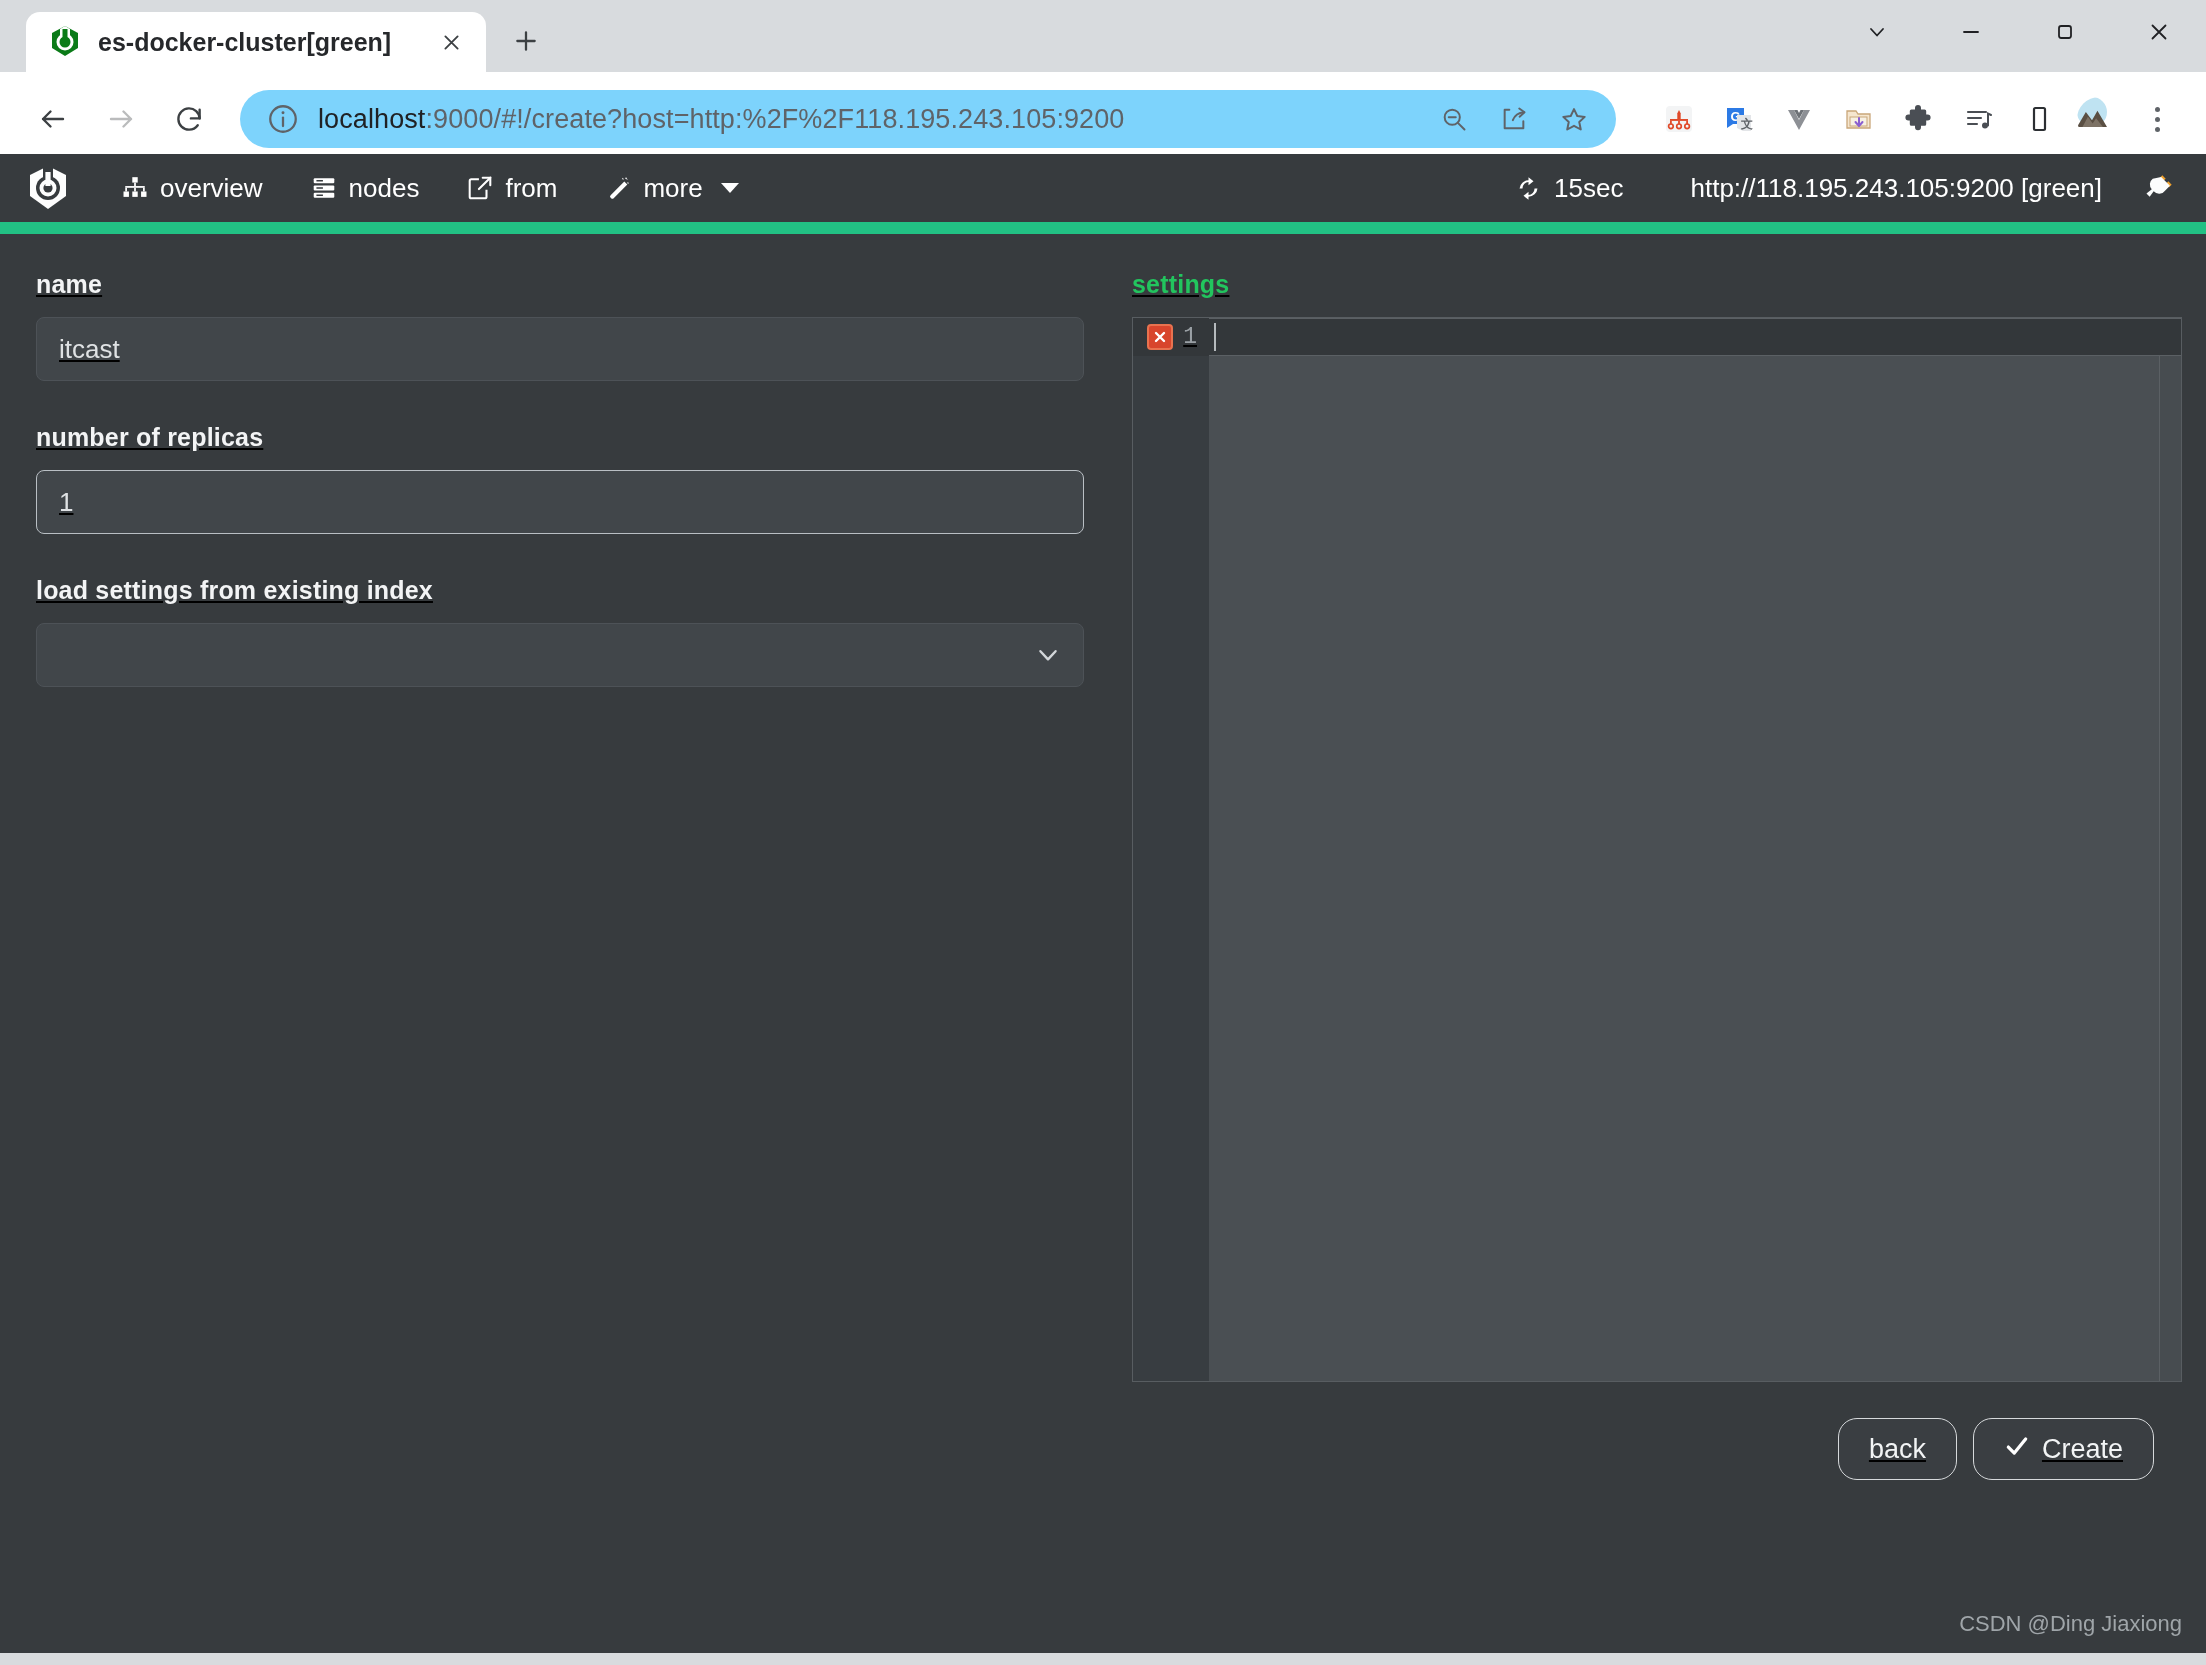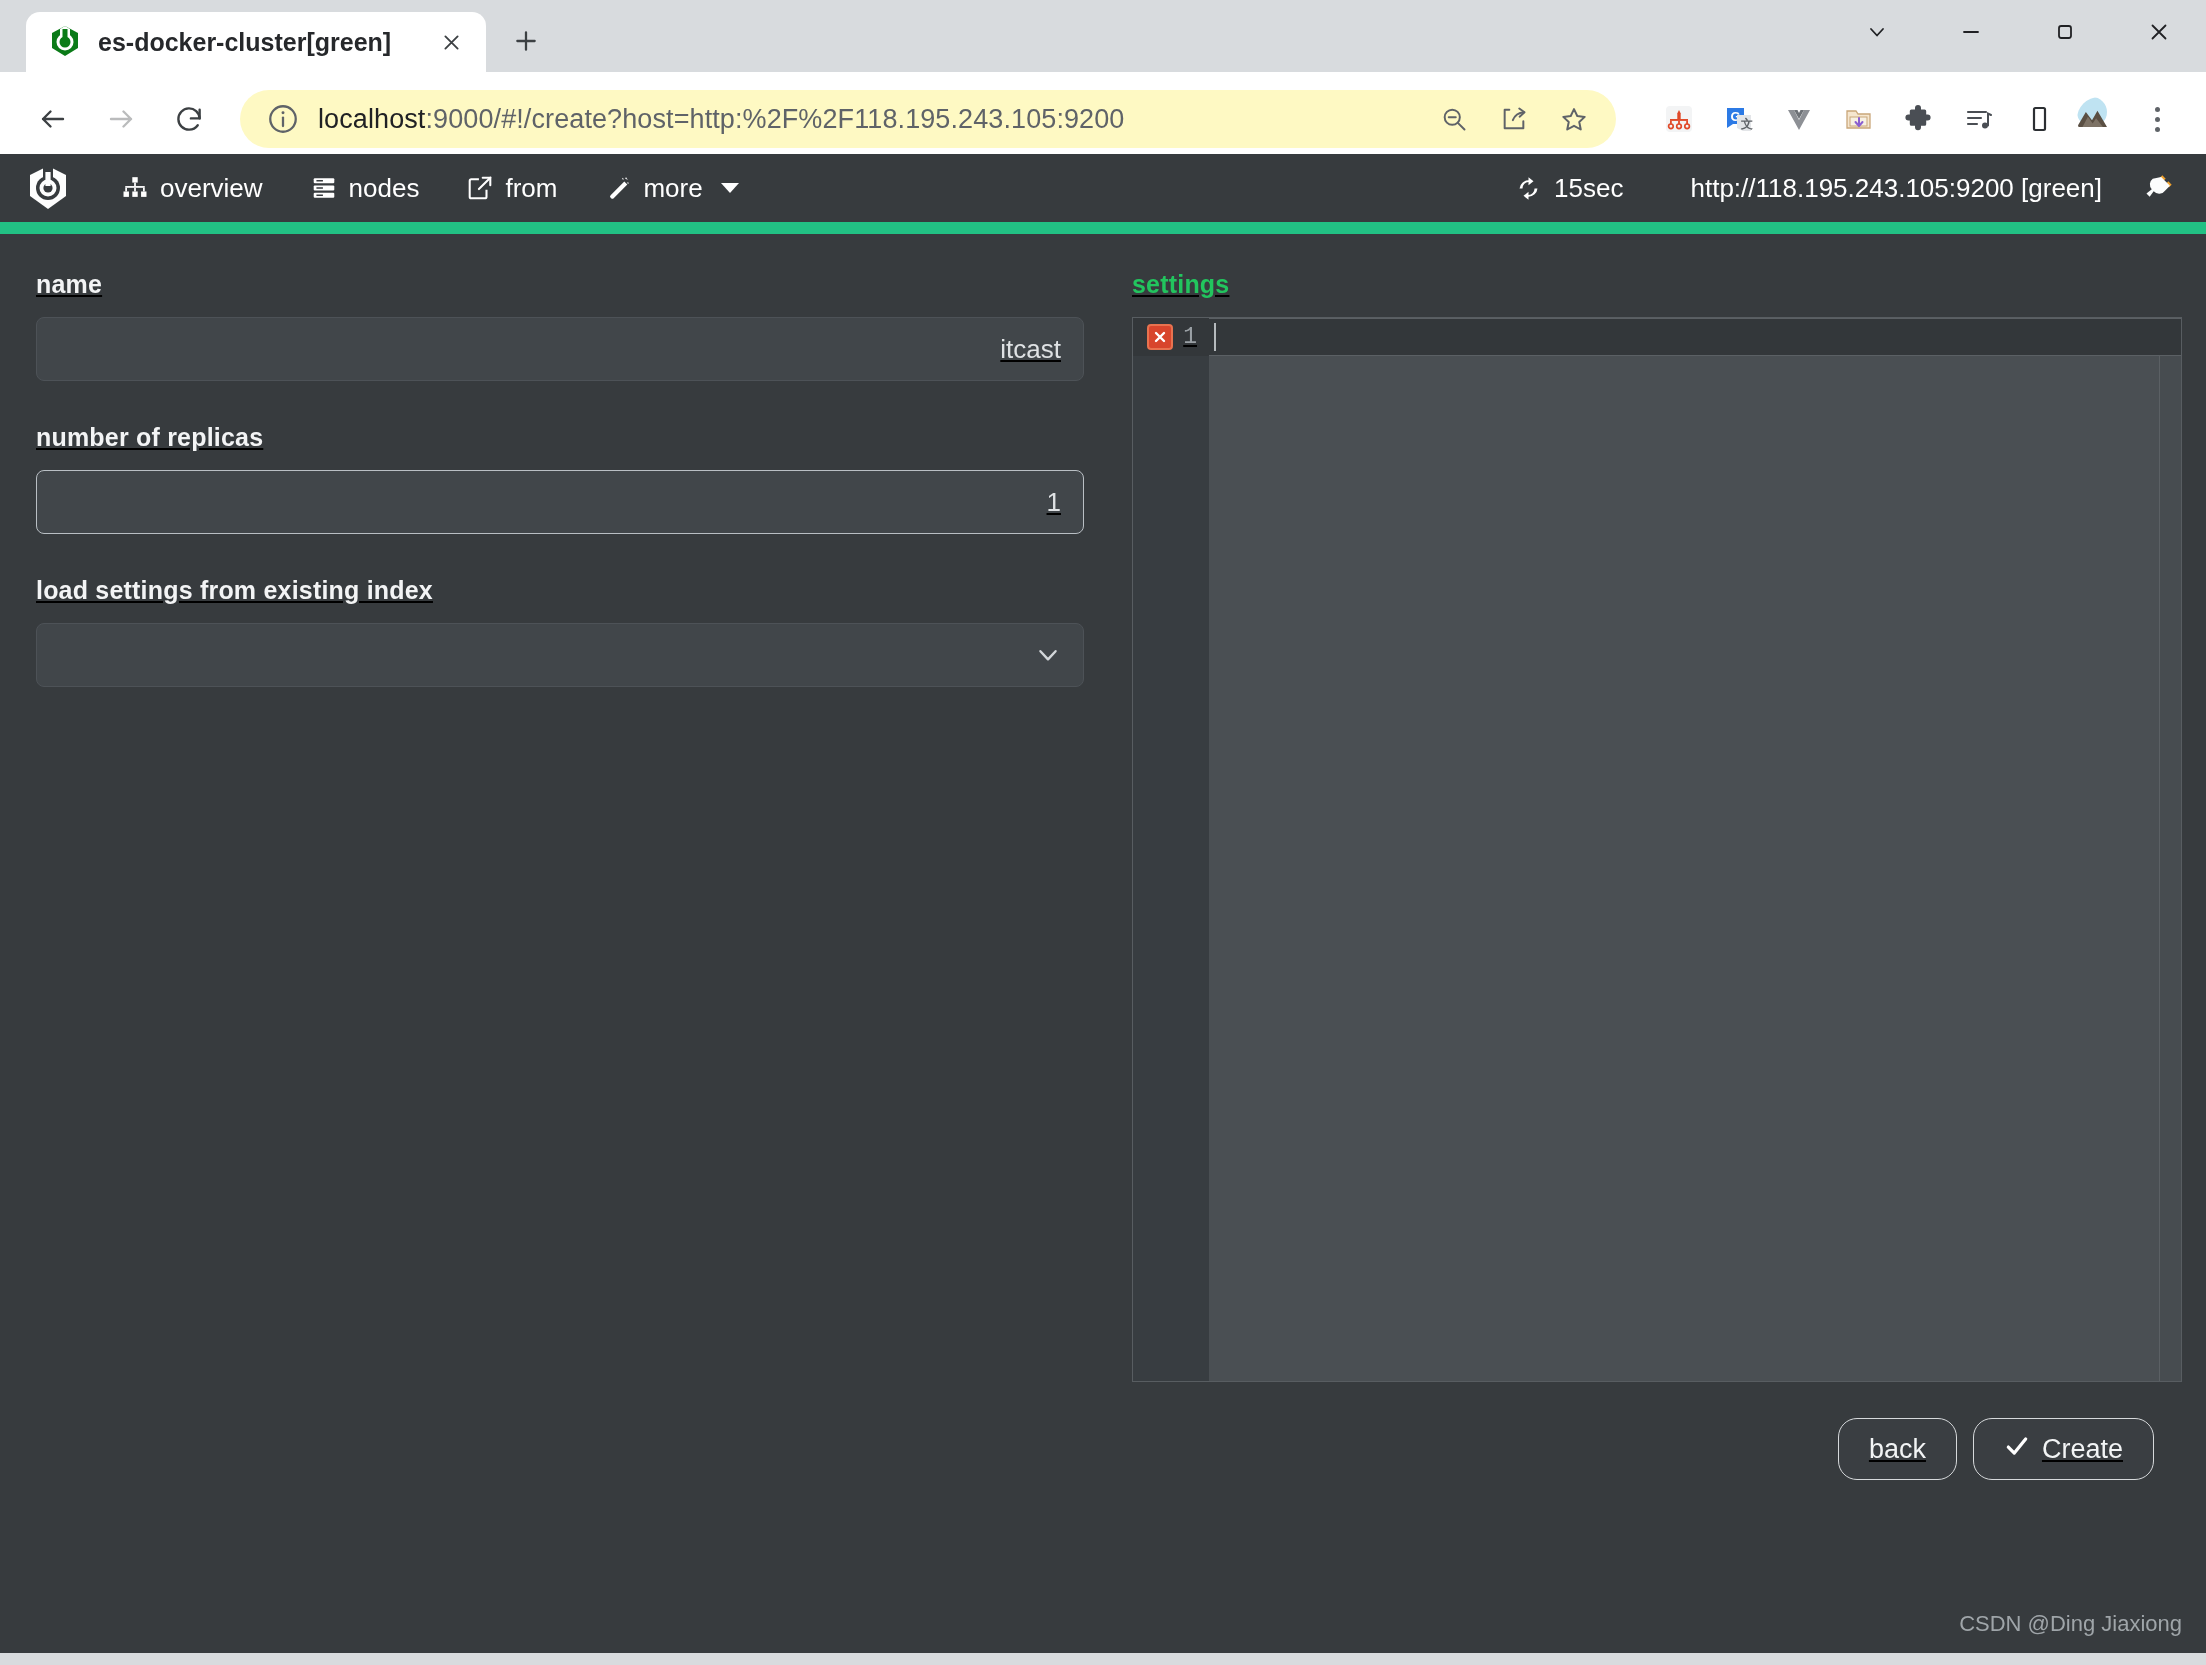--- a/index.html
+++ b/index.html
@@ -81,21 +81,21 @@
     display: flex; align-items: center; justify-content: center;
     border-radius: 50%;
     flex: none;
   }
   .nav-btn svg { width: 30px; height: 30px; }
   .nav-btn.disabled svg { opacity: .35; }
 
   .omnibox {
     flex: 1;
     height: 58px;
-    background: #fef9c3;
+    background: #7dd3fc;
     border-radius: 34px;
     display: flex;
     align-items: center;
     padding: 0 14px 0 26px;
     margin: 0 14px;
     min-width: 0;
   }
   .omni-info { width: 34px; height: 34px; flex: none; margin-right: 18px; }
   .omni-url {
     flex: 1;
@@ -210,21 +210,20 @@
     background: #41464a;
     border: 1px solid #4d5257;
     border-radius: 8px;
     color: #dfe2e4;
     font-size: 26px;
     padding: 0 22px;
     font-family: "Liberation Sans", sans-serif;
     outline: none;
     display: flex;
     align-items: center;
-    text-align: right;
   }
   .finput.focused { border-color: #b9bfc4; }
   .row2 { display: flex; gap: 52px; margin-top: 42px; }
   .row2 > div { flex: 1; }
   .fselect-wrap { margin-top: 42px; position: relative; }
   .fselect {
     width: 100%; height: 64px;
     background: #41464a;
     border: 1px solid #4d5257;
     border-radius: 8px;

